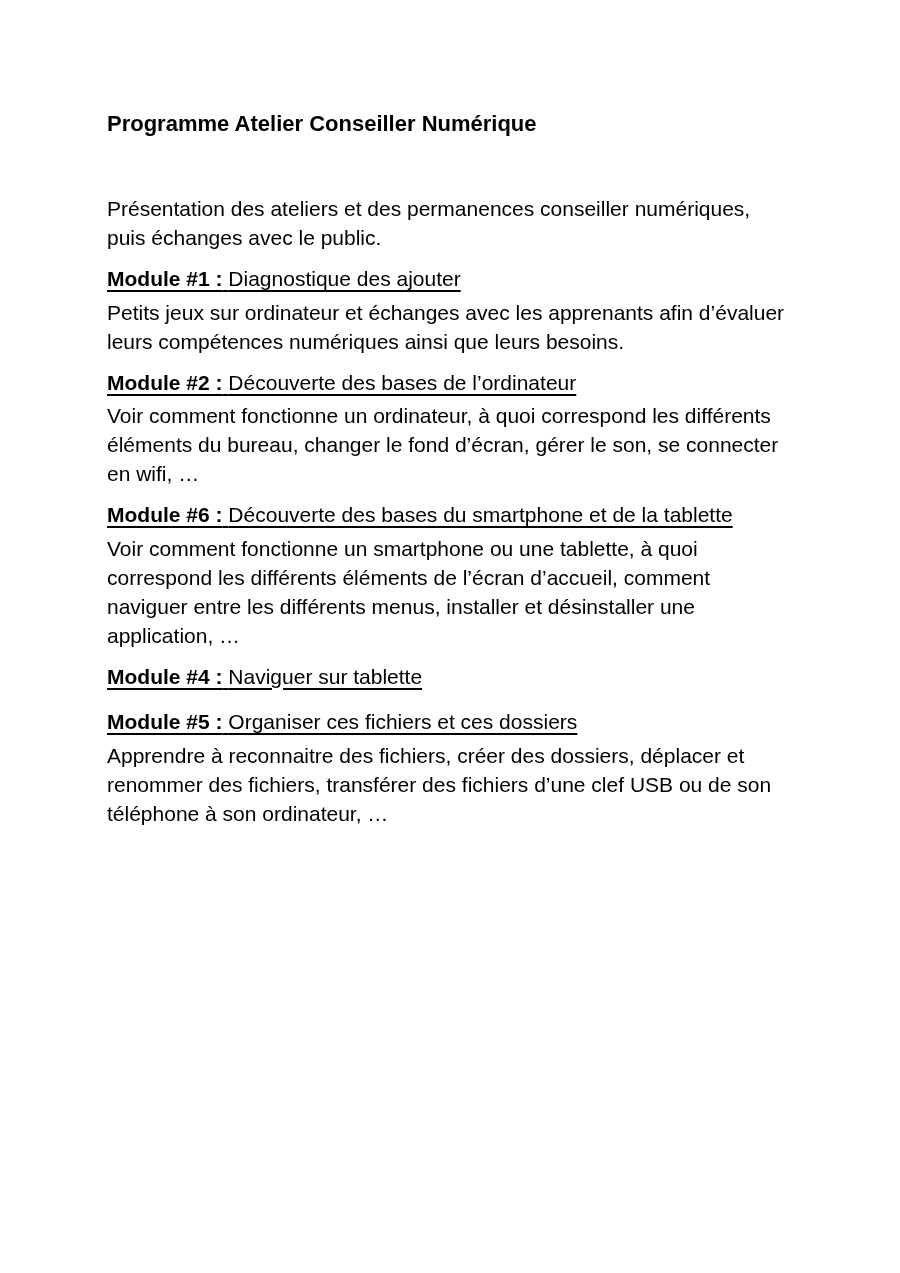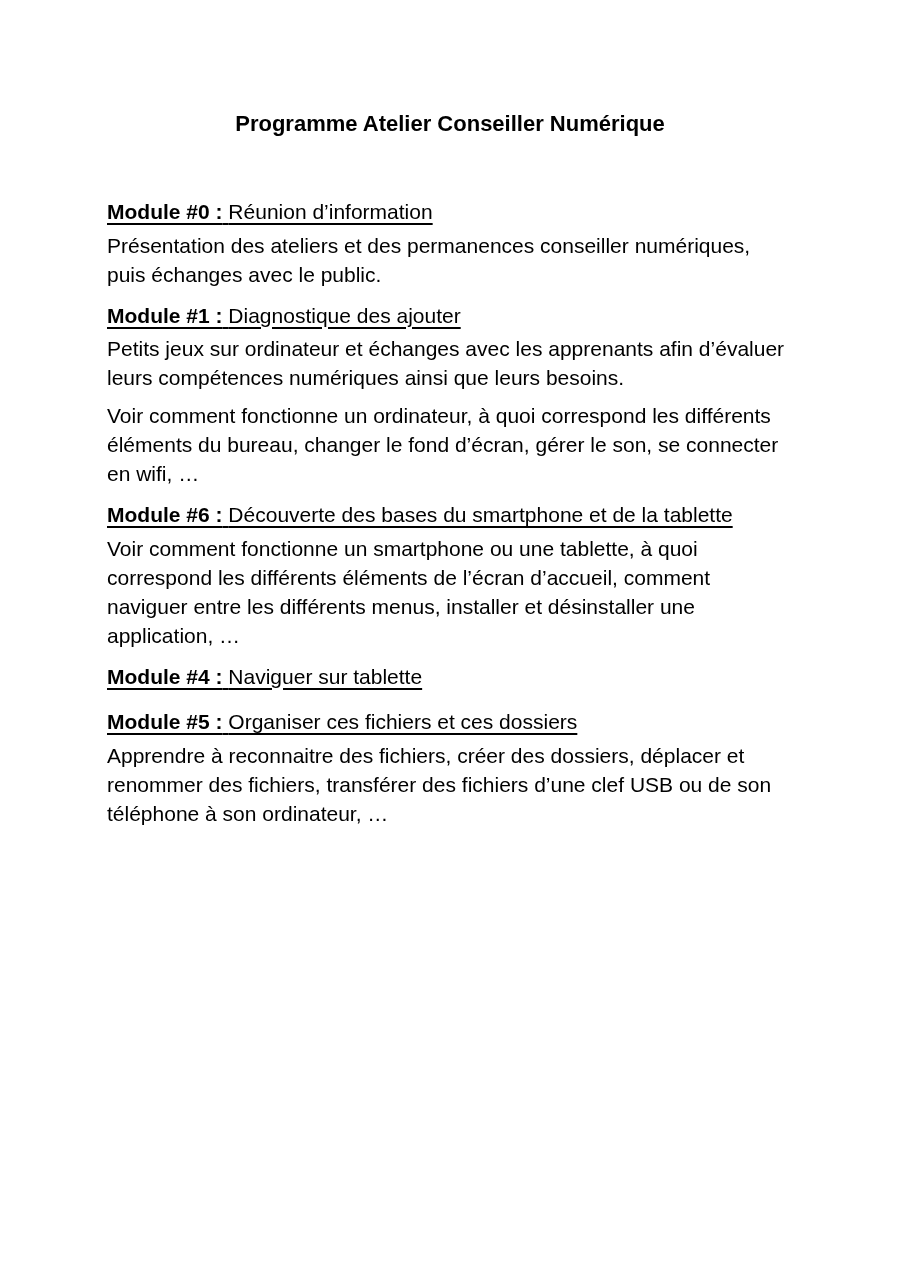--- a/index.html
+++ b/index.html
@@ -14,21 +14,21 @@
     background: #ffffff;
     box-sizing: border-box;
     padding: 110px 107px 0 107px;
     font-family: "Liberation Sans", sans-serif;
     color: #000000;
     overflow: hidden;
   }
   .doc-title {
     font-size: 22px;
     font-weight: 700;
-    text-align: center;
+    text-align: left;
     margin: 0 0 56px 0;
     line-height: 28px;
   }
   .module {
     margin: 0 0 9px 0;
   }
   .module-heading {
     margin: 0;
     font-size: 21px;
     line-height: 36.5px;
@@ -49,30 +49,30 @@
   }
 </style>
 </head>
 <body>
 
 <div class="page">
 
   <h1 class="doc-title">Programme Atelier Conseiller Numérique</h1>
 
   <section class="module">
-    <p class="module-heading"><span class="module-label">Module #0 :</span> <span class="module-title">Réunion d’information</span></p>
     <p class="module-body">Présentation des ateliers et des permanences conseiller numériques, puis échanges avec le public.</p>
   </section>
 
   <section class="module">
     <p class="module-heading"><span class="module-label">Module #1 :</span> <span class="module-title">Diagnostique des ajouter</span></p>
     <p class="module-body">Petits jeux sur ordinateur et échanges avec les apprenants afin d’évaluer leurs compétences numériques ainsi que leurs besoins.</p>
   </section>
 
   <section class="module">
+    <p class="module-heading"><span class="module-label">Module #2 :</span> <span class="module-title">Découverte des bases de l’ordinateur</span></p>
     <p class="module-body">Voir comment fonctionne un ordinateur, à quoi correspond les différents éléments du bureau, changer le fond d’écran, gérer le son, se connecter en wifi, …</p>
   </section>
 
   <section class="module">
     <p class="module-heading"><span class="module-label">Module #6 :</span> <span class="module-title">Découverte des bases du smartphone et de la tablette</span></p>
     <p class="module-body">Voir comment fonctionne un smartphone ou une tablette, à quoi correspond les différents éléments de l’écran d’accueil, comment naviguer entre les différents menus, installer et désinstaller une application, …</p>
   </section>
 
   <section class="module">
     <p class="module-heading"><span class="module-label">Module #4 :</span> <span class="module-title">Naviguer sur tablette</span></p>

